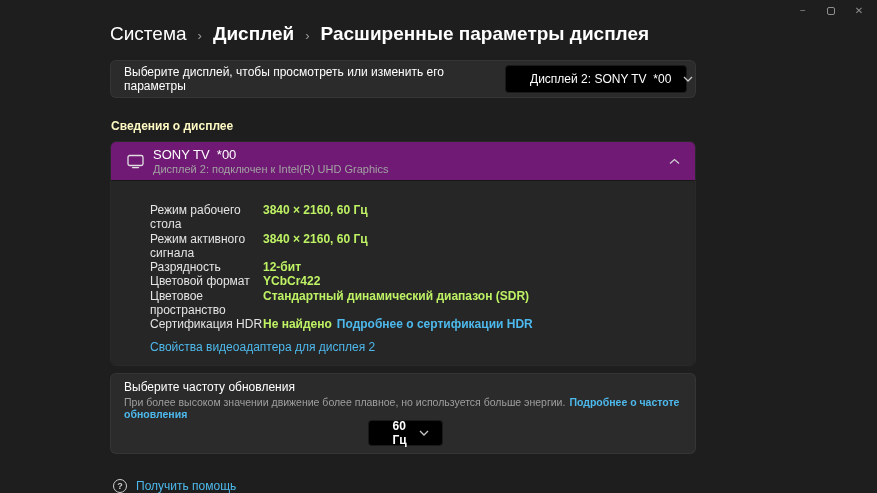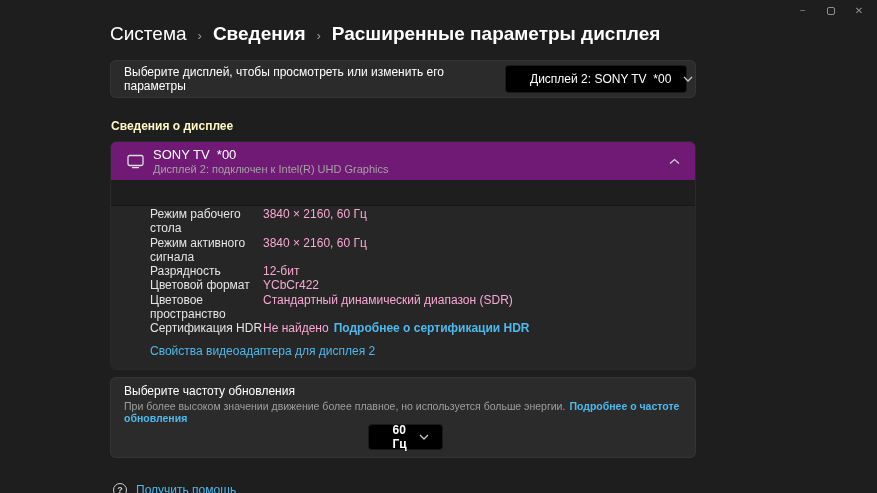--- a/index.html
+++ b/index.html
@@ -48,24 +48,24 @@
 
   
   .expander { border:1px solid rgba(255,255,255,0.05); border-radius:6px; overflow:hidden; }
   .exp-header { height:38px; background:#701a75; display:flex; align-items:center;
                 padding:0 15px 0 16px; cursor:default; }
   .exp-icon { width:18px; display:flex; align-items:center; margin-right:8px; }
   .exp-titles { flex:1; }
   .exp-title { font-size:13px; color:#ffffff; line-height:14px; }
   .exp-subtitle { font-size:11px; color:#a2a2a2; line-height:12px; margin-top:1px; }
   .exp-chevron { display:flex; align-items:center; }
-  .exp-body { background:#262626; border-top:1px solid rgba(0,0,0,0.35); padding:1px 16px 10px 39px;margin-top:25px; }
+  .exp-body { background:#262626; border-top:1px solid rgba(0,0,0,0.35); padding:22px 16px 10px 39px; }
   .info-row { display:flex; font-size:12px; line-height:14.3px; }
   .info-label { width:113px; flex-shrink:0; color:#e4e4e4; }
-  .info-value { color:#f9a8d4; }
+  .info-value { color:#bef264;font-weight:bold; }
   .inline-link { color:#4db9ec; font-weight:700; margin-left:5px; cursor:default; }
   .adapter-link { display:inline-block; margin-top:8px; font-size:12px; color:#4db9ec; cursor:default; }
 
   
   .refresh-card { margin-top:7px; display:flex; align-items:center; justify-content:flex-end;
                   padding:6px 9px 7px 13px;flex-direction:column; }
   .refresh-title { font-size:12px; color:#ffffff; line-height:14px; }
   .refresh-desc { font-size:10.5px; color:#9f9f9f; line-height:12px; margin-top:2px; }
   .refresh-desc .inline-link { font-size:10.5px; margin-left:4px; }
   .refresh-select { width:75px; height:26px;font-weight:bold; }
@@ -91,21 +91,21 @@
   <div class="tb-btn">
     <span>✕</span>
   </div>
 </div>
 
 <div class="content">
 
   <div class="breadcrumb">
     <span class="crumb root">Система</span>
     <span class="crumb-sep">›</span>
-    <span class="crumb mid">Сведения</span>
+    <span class="crumb mid">Дисплей</span>
     <span class="crumb-sep">›</span>
     <span class="crumb current">Расширенные параметры дисплея</span>
   </div>
 
   <div class="card selector-card">
     <span class="selector-label">Выберите дисплей, чтобы просмотреть или изменить его параметры</span>
     <div class="select selector-select">
       <span class="pre">Дисплей 2: SONY TV  *00</span>
       <span class="chev">
         <svg width="10" height="6" viewBox="0 0 10 6">

